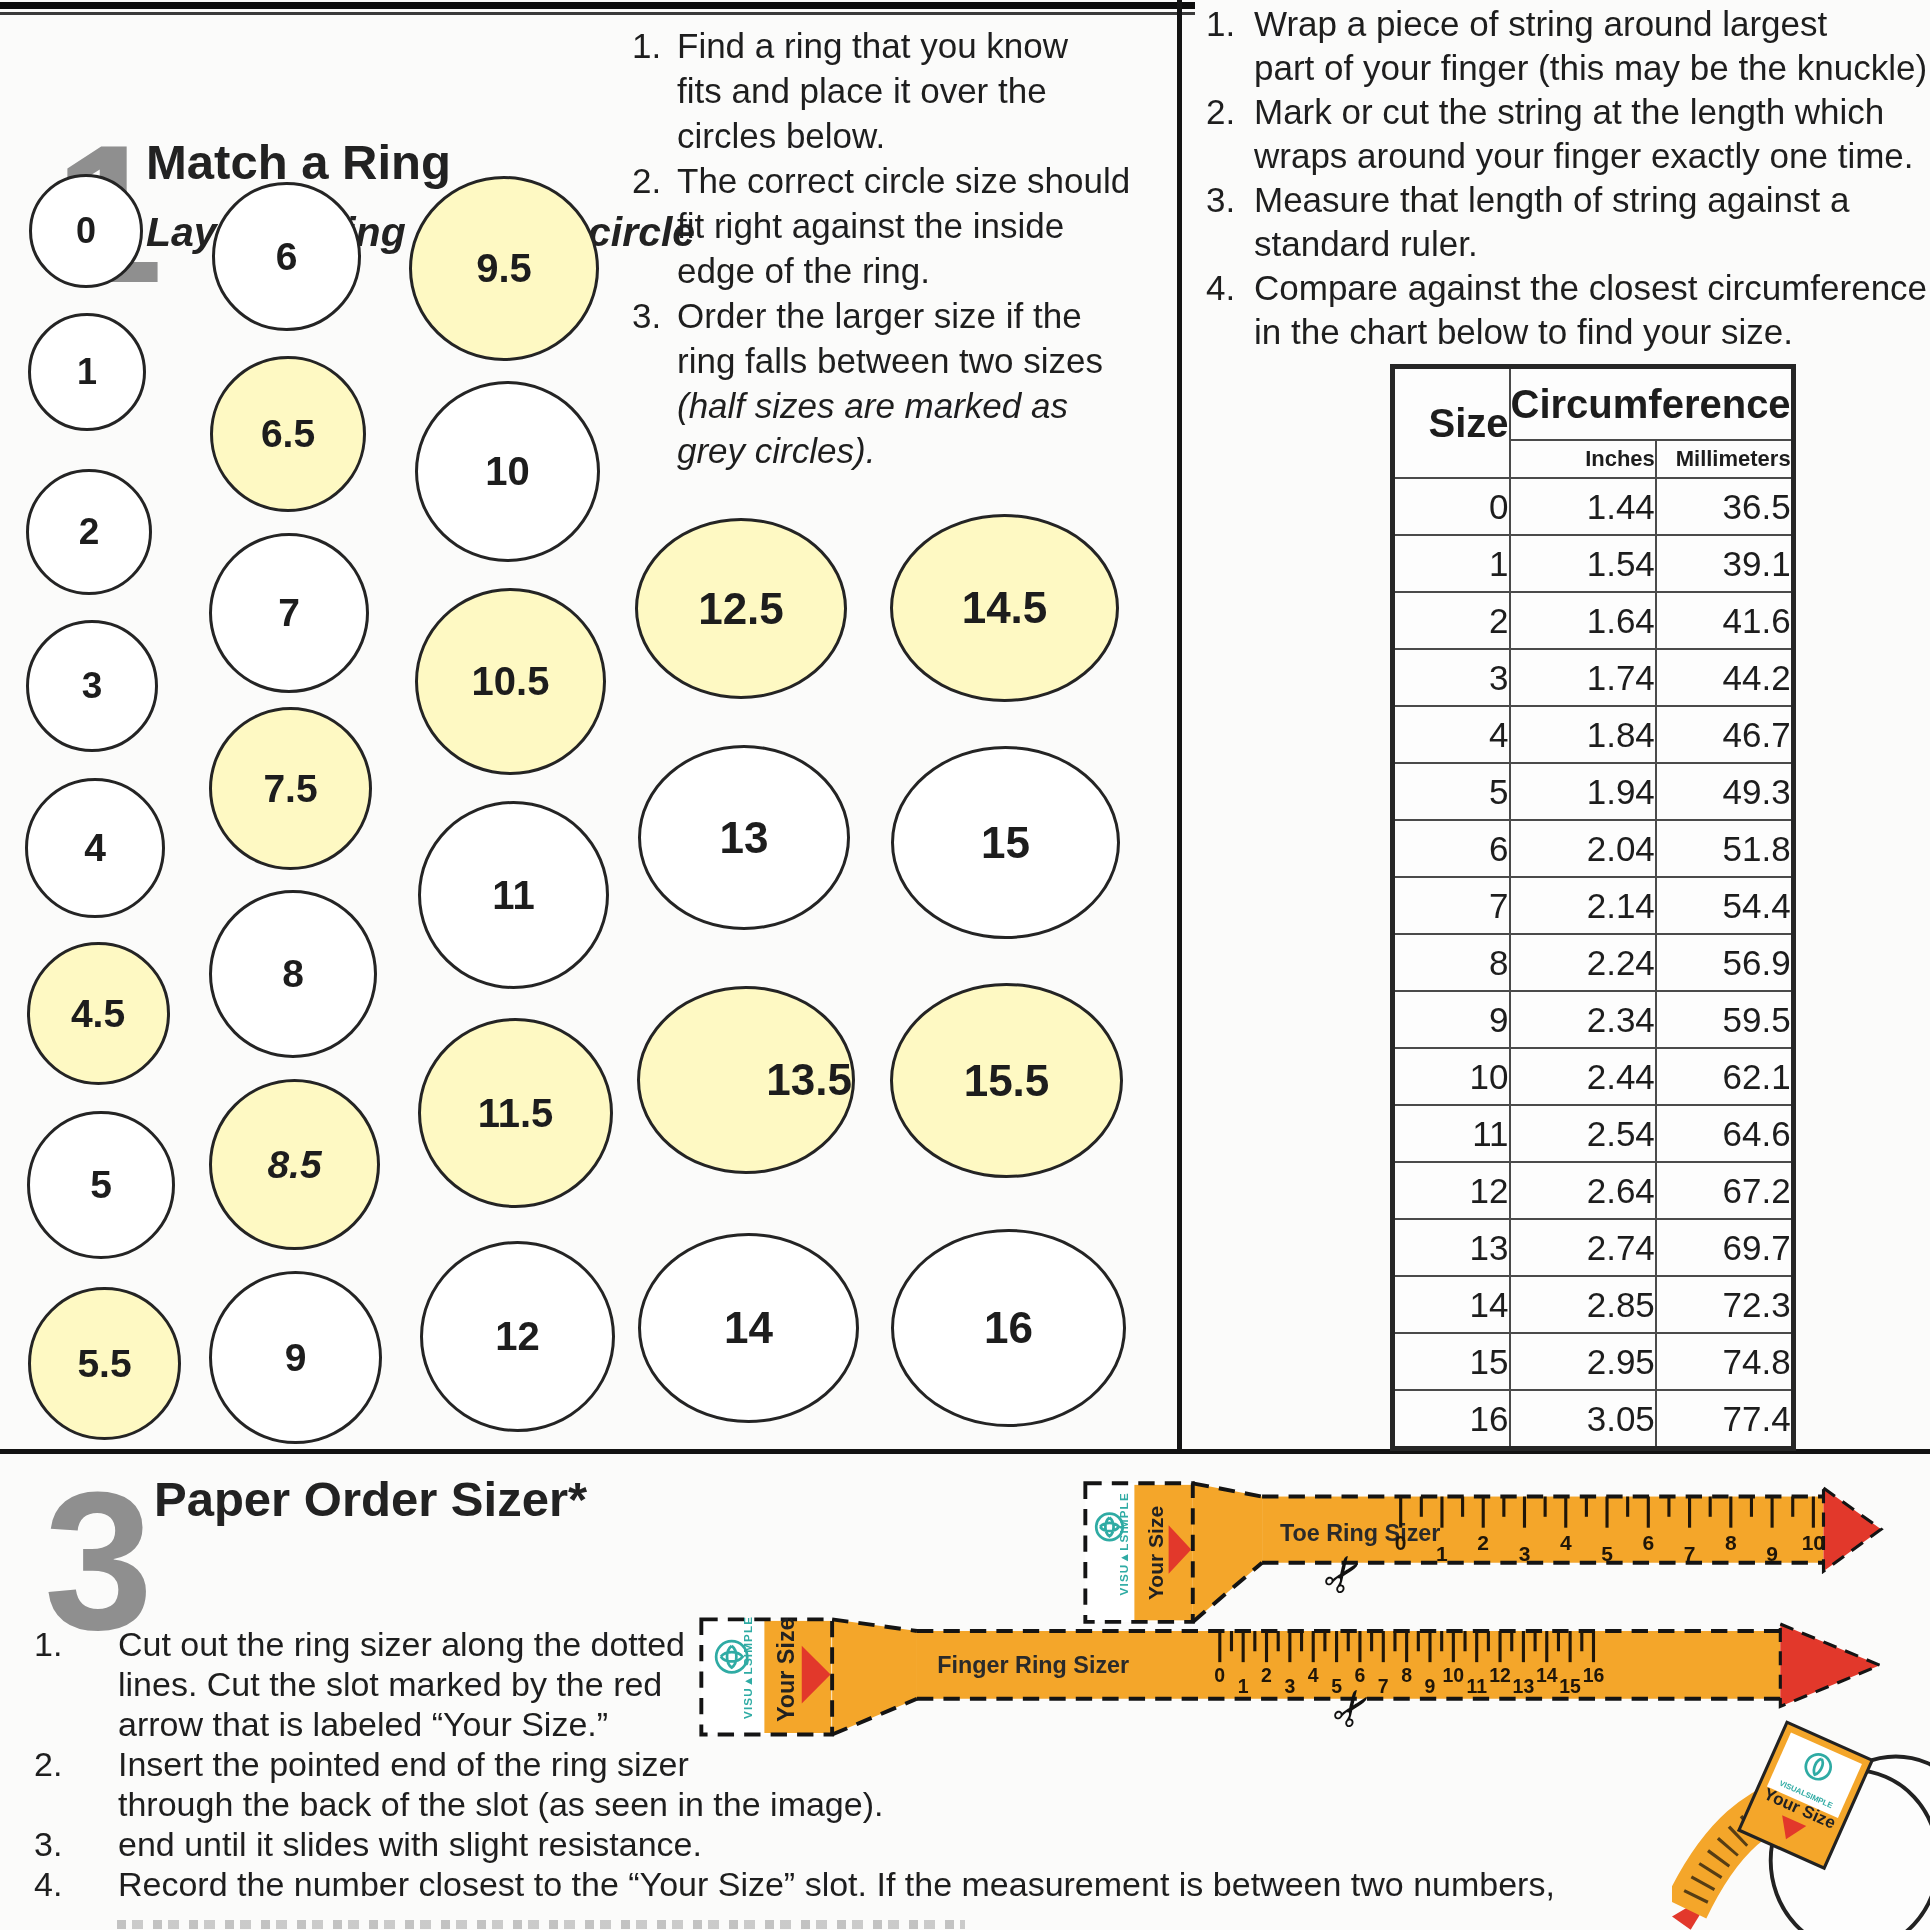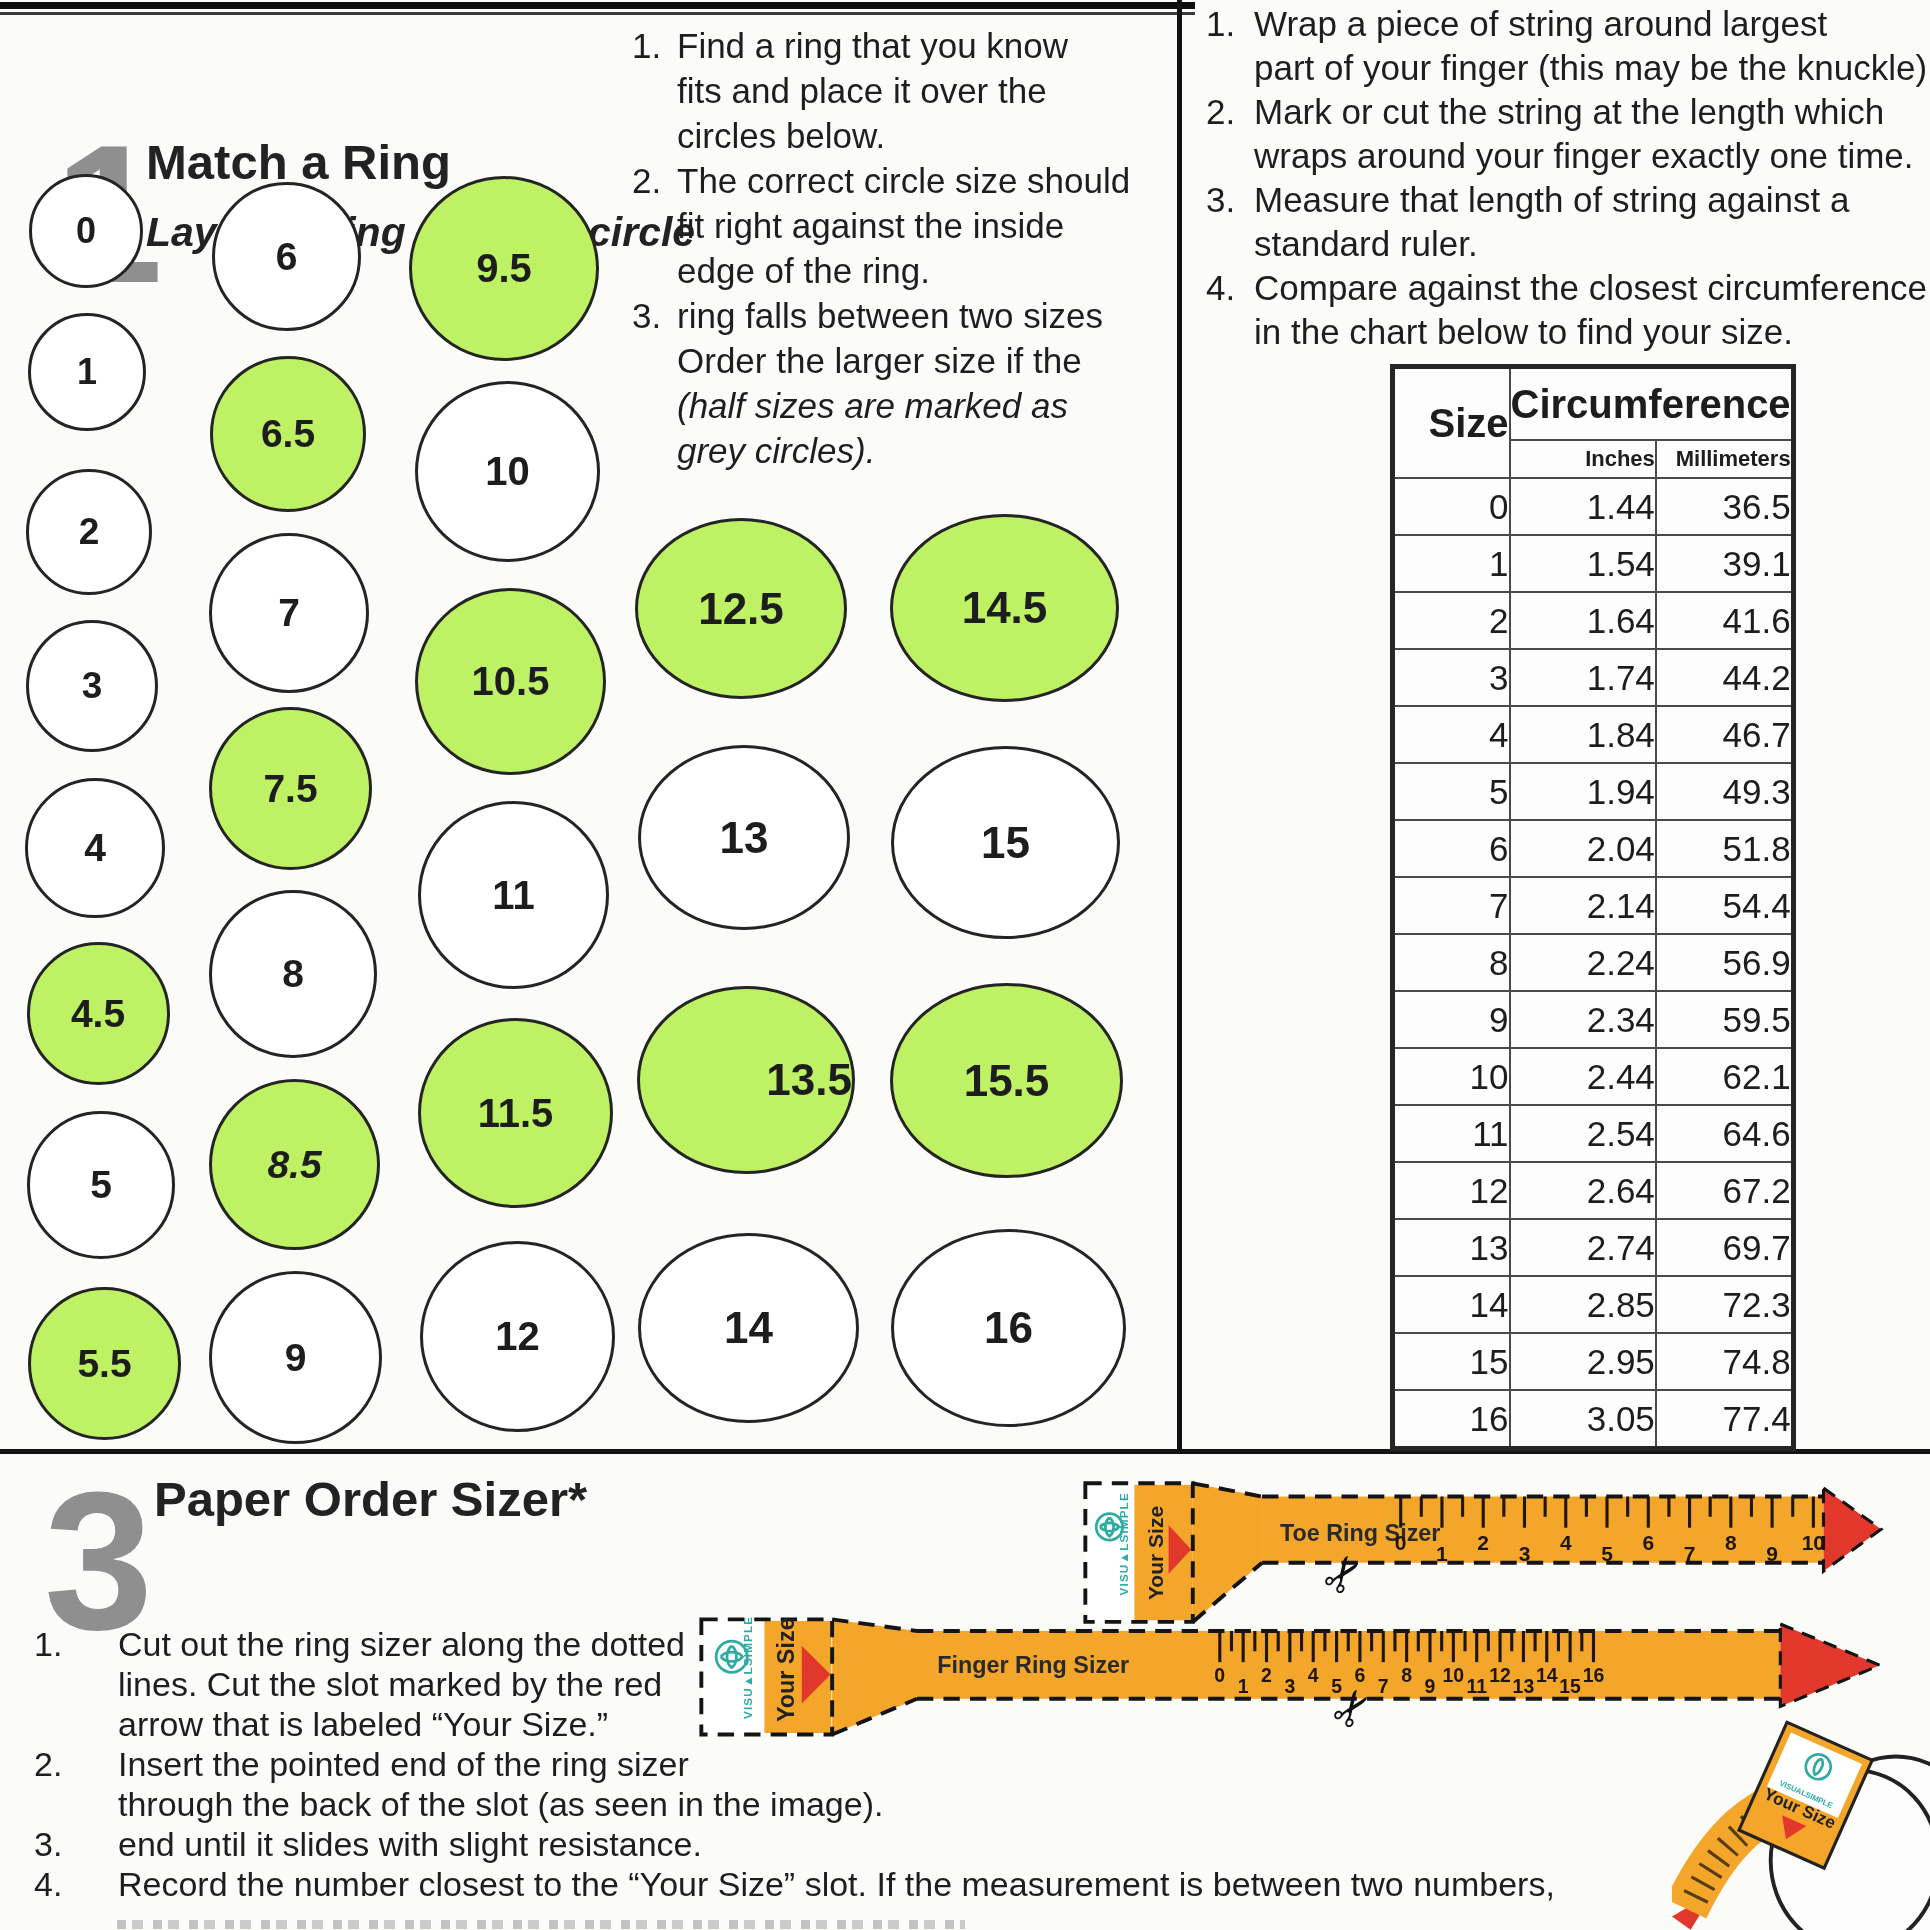--- a/index.html
+++ b/index.html
@@ -28,21 +28,21 @@
   .mid{left:632px;top:23px;font-size:35px;line-height:45px;}
   .mid .num{width:45px;}
   .right{left:1206px;top:1.6px;font-size:35px;line-height:44px;}
   .right .num{width:48px;}
   .s3list{left:34px;top:1624px;font-size:34px;line-height:40px;}
   .s3list .num{width:50px;margin-right:34px;}
   
   .circle{position:absolute;border:3.9px solid #242424;border-radius:50%;background:#fff;
           display:flex;align-items:center;justify-content:center;font-weight:600;color:#1d1d1d;
           box-sizing:border-box;}
-  .circle.grey{background:#bef264;}
+  .circle.grey{background:#fef9c3;}
   
   .sizetable{position:absolute;left:1390px;top:364px;border-collapse:collapse;table-layout:fixed;
              background:#fdfdfd;}
   .sizetable th,.sizetable td{border:2.3px solid #4a4a4a;text-align:right;padding:0;color:#1d1d1d;}
   .sizetable{border:5.4px solid #262626;}
   .sizetable .h1 th{font-size:40px;font-weight:600;height:70px;}
   .sizetable .h2 th{font-size:22px;font-weight:700;height:36px;}
   .sizetable td{font-size:35px;height:55px;}
   
   svg{position:absolute;overflow:visible;}
@@ -184,22 +184,22 @@
         <span class="num">2.</span>
         <span class="body">
           <div>The correct circle size should</div>
           <div>fit right against the inside</div>
           <div>edge of the ring.</div>
         </span>
       </div>
       <div class="li">
         <span class="num">3.</span>
         <span class="body">
+          <div>Order the larger size if the</div>
           <div>ring falls between two sizes</div>
-          <div>Order the larger size if the</div>
           <div class="it">(half sizes are marked as</div>
           <div class="it">grey circles).</div>
         </span>
       </div>
     </div>
 
   <div class="list right">
       <div class="li">
         <span class="num">1.</span>
         <span class="body">

